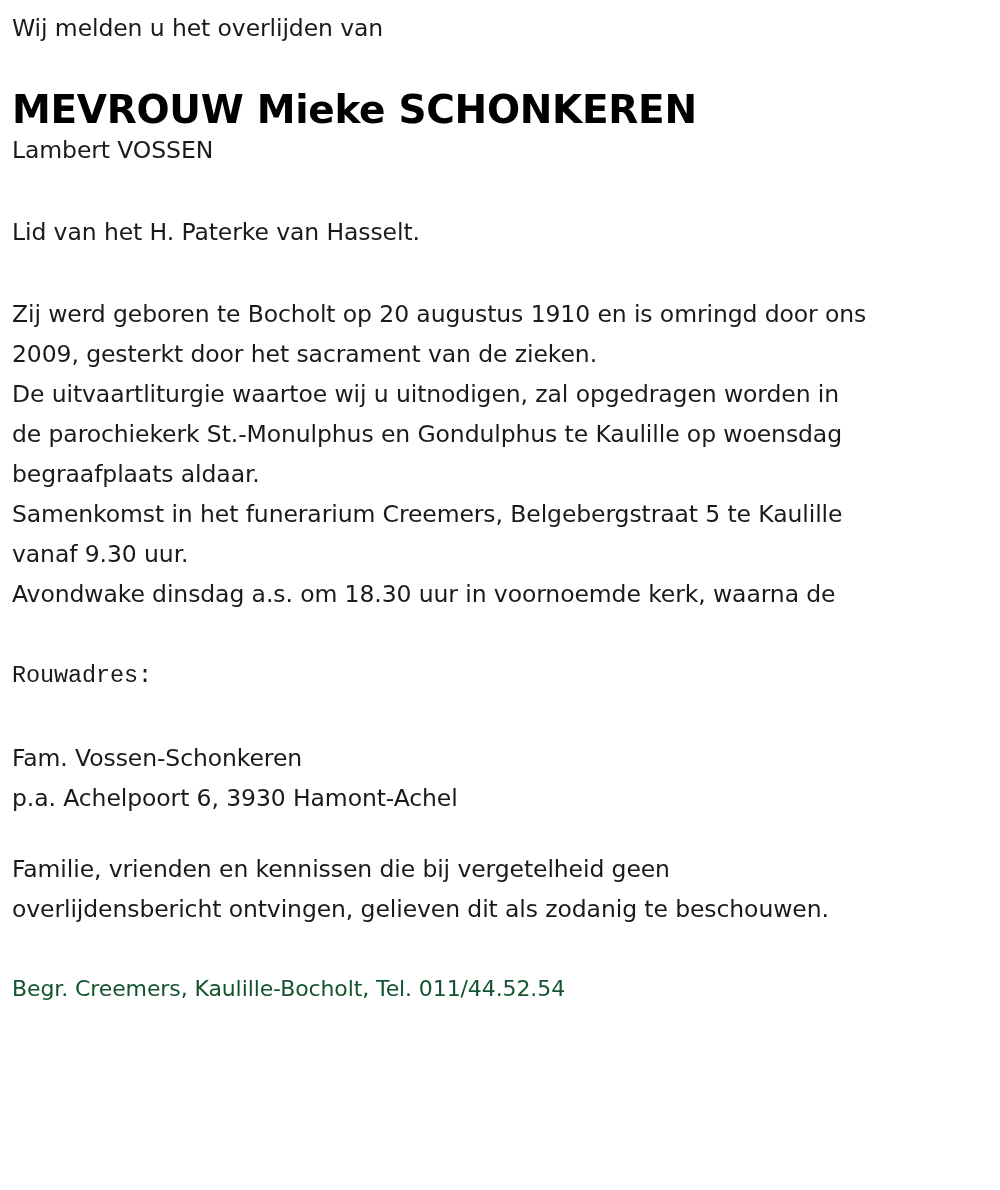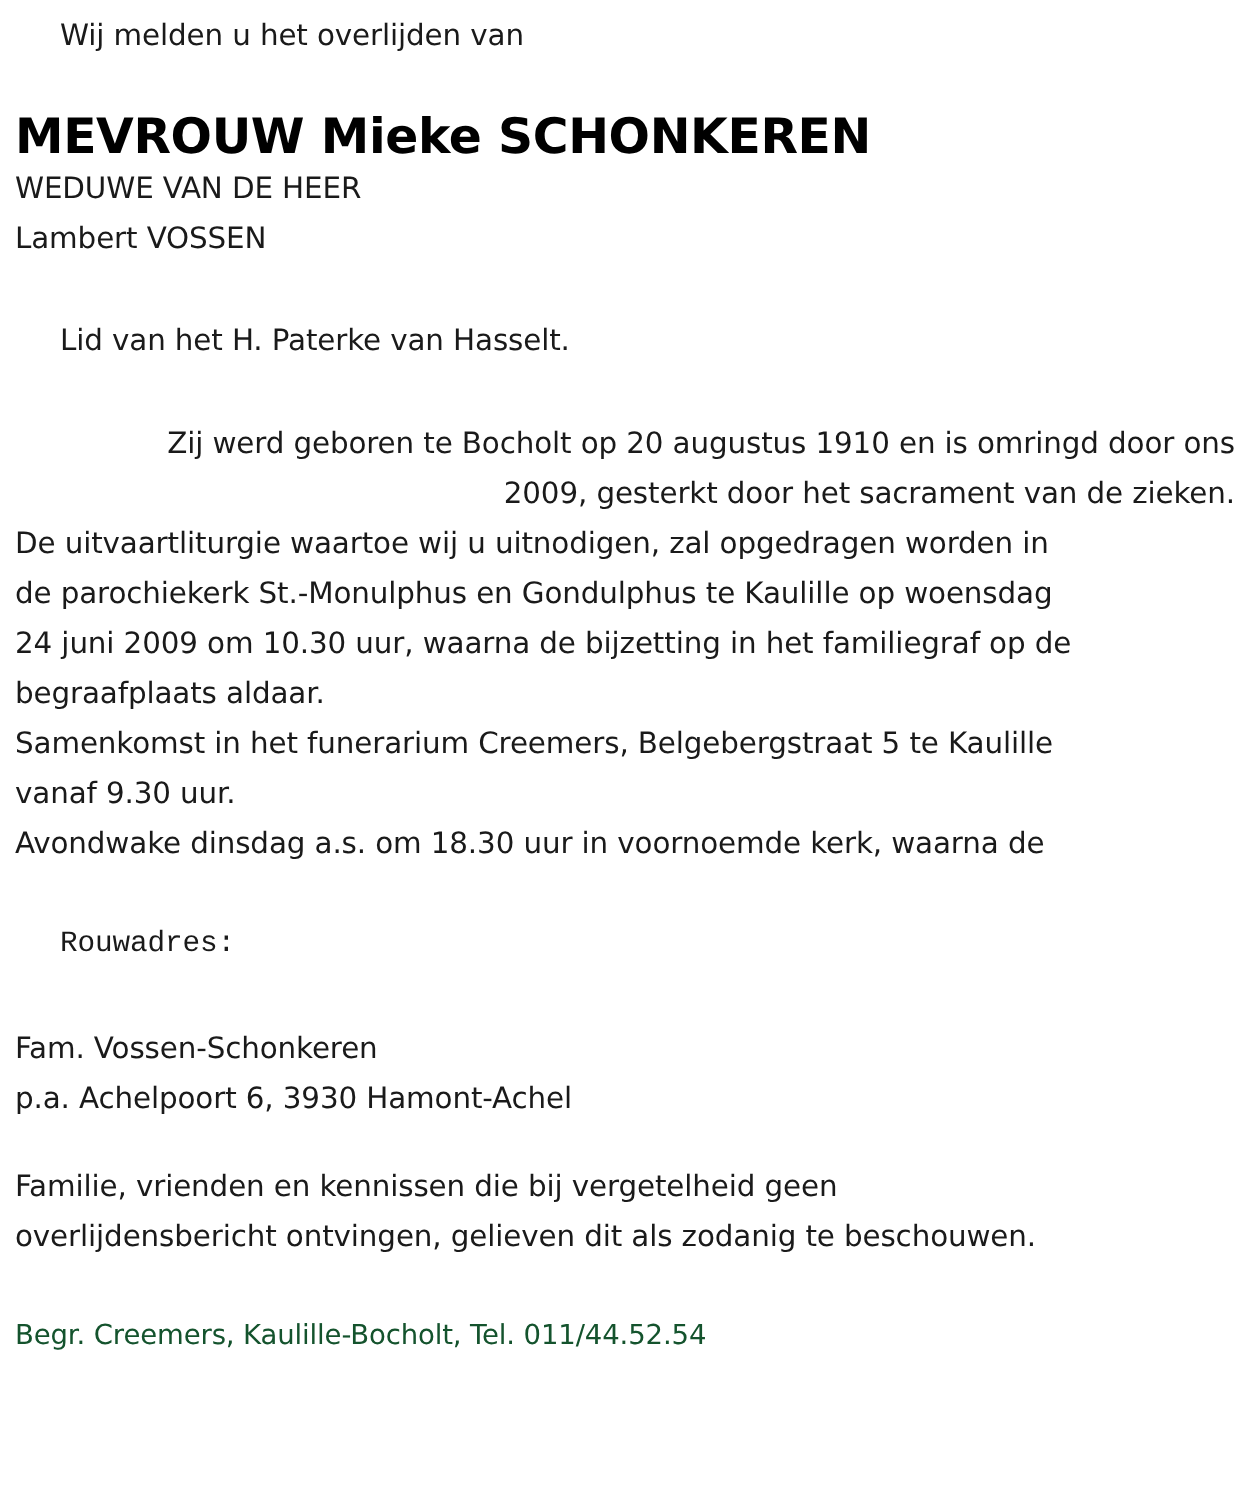--- a/index.html
+++ b/index.html
@@ -24,21 +24,20 @@
     top: 0;
     width: 976px;
   }
 
   .line {
     font-size: 23.5px;
     line-height: 40px;
     letter-spacing: -0.1px;
     white-space: nowrap;
     color: #1a1a1a;
-    margin-left: 36px;
   }
 
   
   .intro {
     margin-top: 8px;
   }
 
   
   .deceased-name {
     font-size: 39px;
@@ -61,21 +60,20 @@
   .membership {
     margin-top: 42px;
   }
 
   .block {
     margin-top: 42px;
   }
 
   .block .line {
     display: block;
-    text-align: right;
   }
 
   .para {
     font-size: 23.5px;
     line-height: 40px;
     letter-spacing: -0.15px;
     color: #1a1a1a;
   }
 
   .para p {
@@ -106,35 +104,33 @@
 </style>
 </head>
 <body>
 
 <div class="notice">
 
   <div class="line intro">Wij melden u het overlijden van</div>
 
   <div class="deceased-name">MEVROUW Mieke SCHONKEREN</div>
 
-  <div class="widow-line">WEDUWE VAN DE HEER</div>
 
   <div class="spouse-line">Lambert VOSSEN</div>
 
   <div class="line membership">Lid van het H. Paterke van Hasselt.</div>
 
   <div class="block para">
     <p class="line">Zij werd geboren te Bocholt op 20 augustus 1910 en is omringd door ons</p>
     <p class="line">2009, gesterkt door het sacrament van de zieken.</p>
   </div>
 
   <div class="para">
     <p class="line">De uitvaartliturgie waartoe wij u uitnodigen, zal opgedragen worden in</p>
     <p class="line">de parochiekerk St.-Monulphus en Gondulphus te Kaulille op woensdag</p>
-    <p class="line">24 juni 2009 om 10.30 uur, waarna de bijzetting in het familiegraf op de</p>
     <p class="line">begraafplaats aldaar.</p>
   </div>
 
   <div class="para">
     <p class="line">Samenkomst in het funerarium Creemers, Belgebergstraat 5 te Kaulille</p>
     <p class="line">vanaf 9.30 uur.</p>
   </div>
 
   <div class="para">
     <p class="line">Avondwake dinsdag a.s. om 18.30 uur in voornoemde kerk, waarna de</p>

